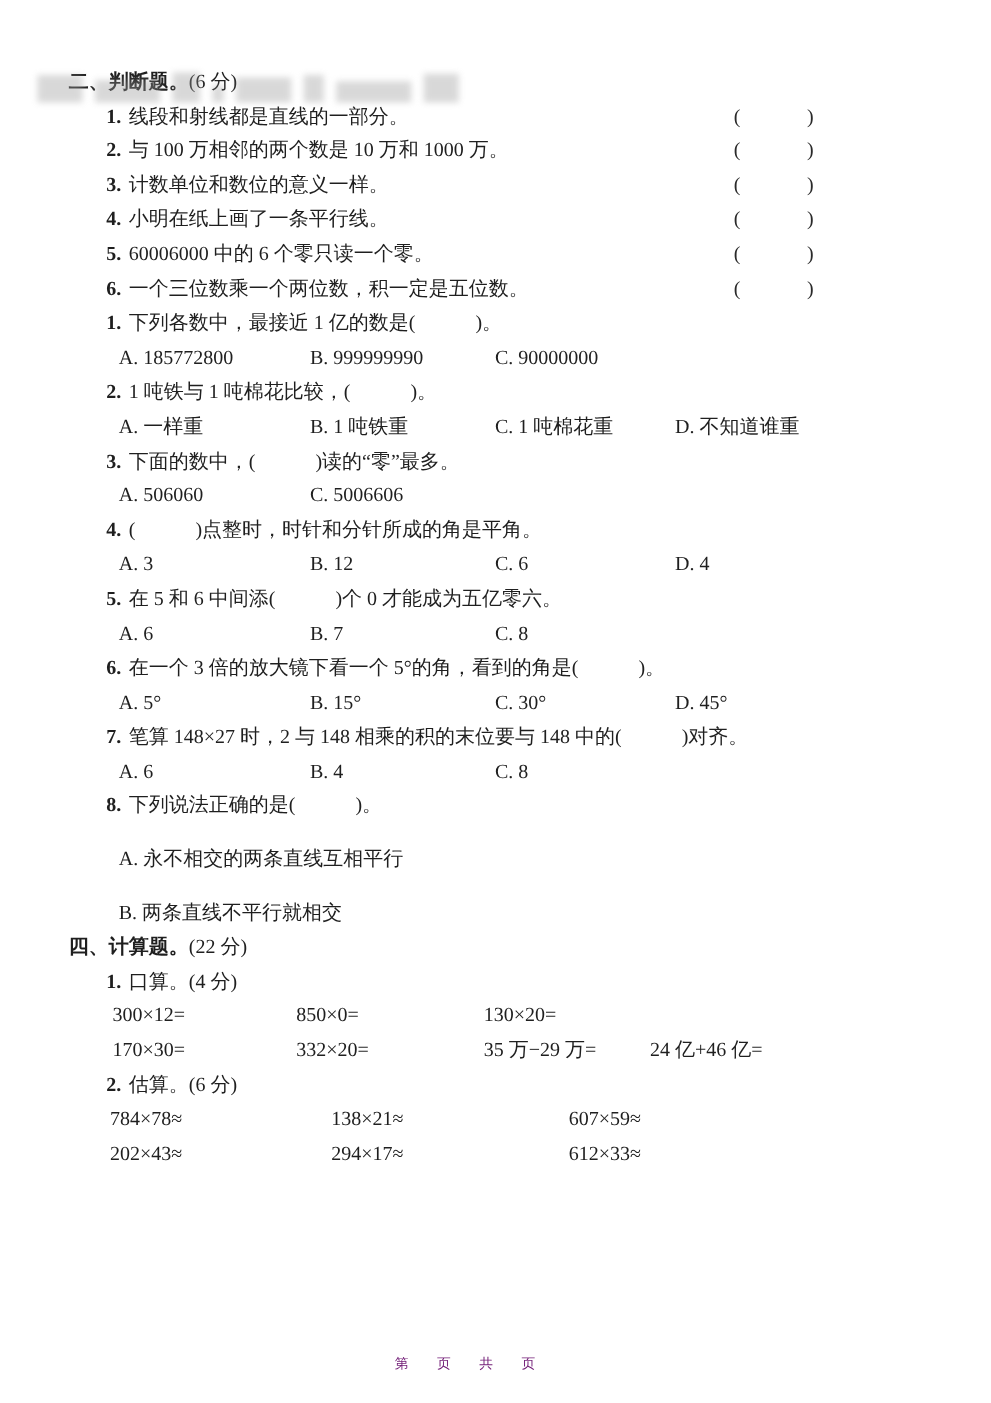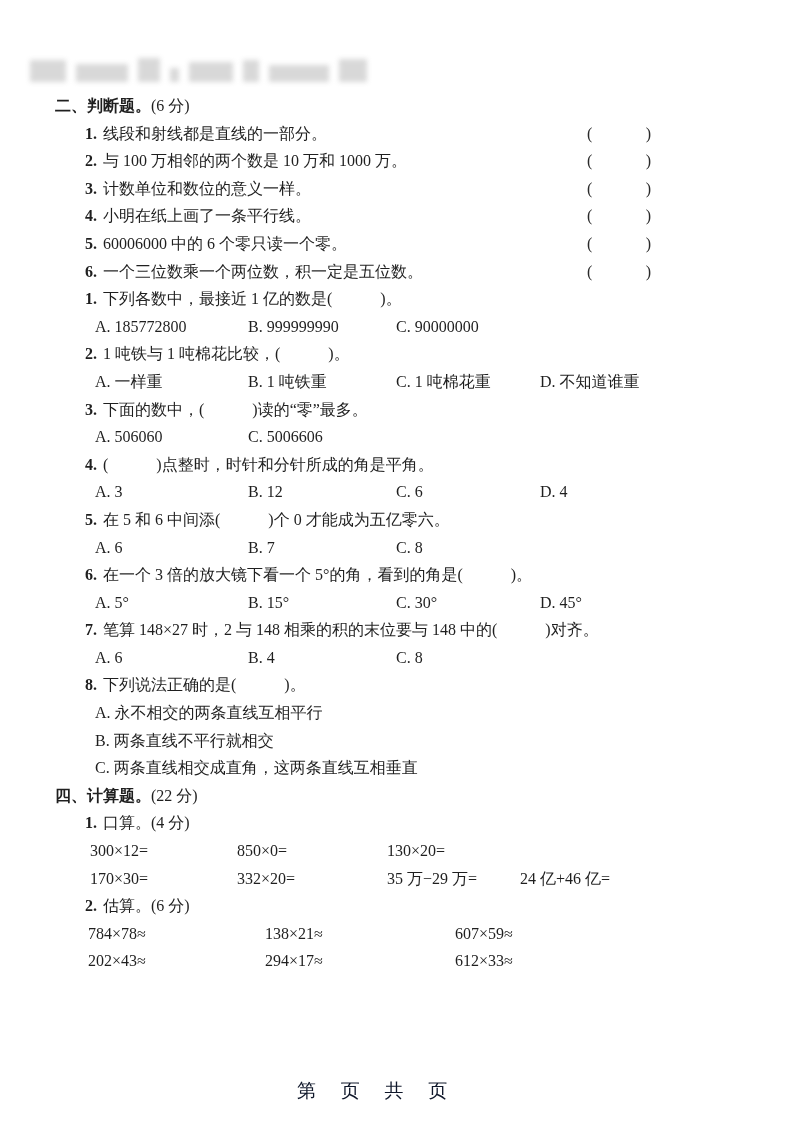--- a/index.html
+++ b/index.html
@@ -4,49 +4,49 @@
 <style>
   html, body { margin: 0; padding: 0; }
   body {
     width: 793px; height: 1122px;
     background: #ffffff;
     font-family: "Liberation Serif", "DejaVu Serif", serif;
     color: #1f1f1f;
     overflow: hidden;
     position: relative;
   }
-  .page { position: relative; width: 754px; height: 1122px; padding-top: 92px; box-sizing: border-box; }
+  .page { position: relative; width: 754px; height: 1122px; padding-top: 52px; box-sizing: border-box; }
   .line { height: 27.6px; line-height: 27.6px; font-size: 16px; white-space: nowrap; }
   
   .sec { padding-left: 55px; }
   .sec .ttl { font-weight: bold; }
   .sec .score { font-weight: normal; }
   
   .q { padding-left: 85px; }
   .qn { font-weight: bold; padding-right: 6px; }
   
   .jrow { display: flex; padding-right: 103px; }
   .jrow .brk {
     margin-left: auto; width: 64px;
     display: flex; justify-content: space-between;
     color: #2a2a2a;
   }
   
   .opts { padding-left: 95px; display: grid; grid-template-columns: 153px 148px 144px 1fr; }
-  .optline { padding-left: 95px; }
+  .optline { padding-left: 95px; margin-top: 15px; }
   
   .oral { padding-left: 90px; display: grid; grid-template-columns: 147px 150px 133px 1fr; }
   
   .est { padding-left: 88px; display: grid; grid-template-columns: 177px 190px 1fr; }
   
   .sub { padding-left: 85px; }
   
   .footer {
     position: absolute; left: 0; bottom: 22px; width: 100%;
-    text-align: center; font-size: 19px; color: #0f172a;
+    text-align: center; font-size: 11px; color: #701a75;
     letter-spacing: 10px; line-height: 18px;
   }
   
   .artifact {
     position: absolute; top: 58px; left: 30px;
     display: flex; gap: 10px; align-items: flex-end;
     filter: blur(2.5px); opacity: 0.38;
   }
   .artifact i { display: block; background: #9b9b9b; }
   .a1 { width: 36px; height: 22px; }
@@ -199,23 +199,20 @@
 
   <div class="line q">
     <span class="qn">8.</span><span>下列说法正确的是(　　　)。</span>
   </div>
   <div class="line optline">
     <span>A. 永不相交的两条直线互相平行</span>
   </div>
   <div class="line optline">
     <span>B. 两条直线不平行就相交</span>
   </div>
-  <div class="line optline">
-    <span>C. 两条直线相交成直角，这两条直线互相垂直</span>
-  </div>
 
   <div class="line sec">
     <span class="ttl">四、计算题。</span><span class="score">(22 分)</span>
   </div>
 
   <div class="line sub">
     <span class="qn">1.</span><span>口算。(4 分)</span>
   </div>
   <div class="line oral">
     <span>300×12=</span>

